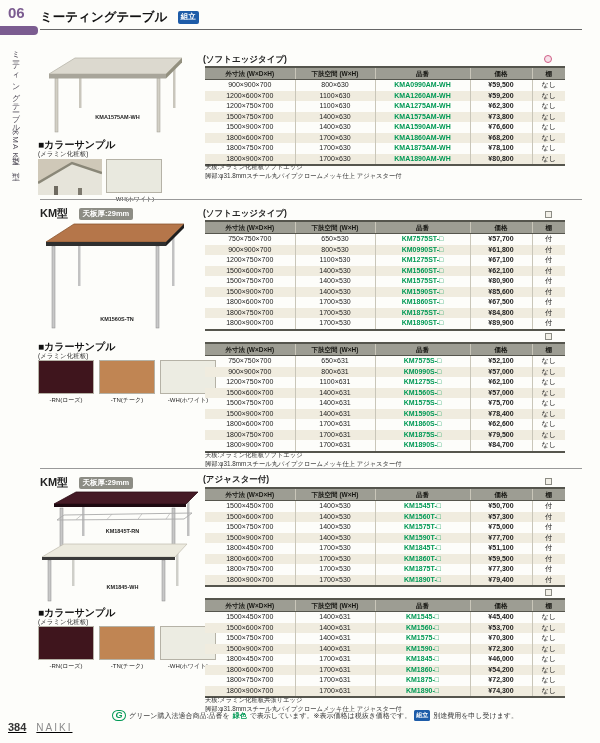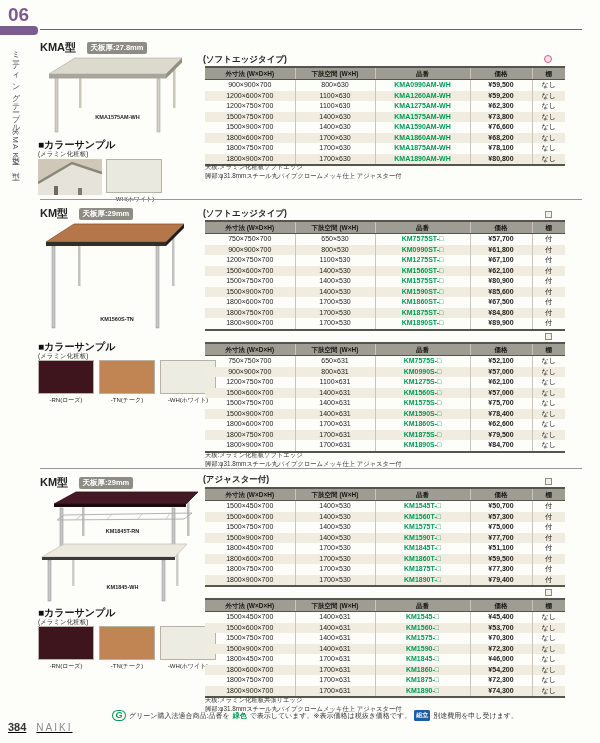--- a/index.html
+++ b/index.html
@@ -1,20 +1,20 @@
 <!DOCTYPE html>
 <html><head>
 <meta charset="utf-8">
 <style>
   * { margin:0; padding:0; box-sizing:border-box; }
   body { font-family:"Liberation Sans","DejaVu Sans",sans-serif; background:#fff; }
   .page { position:relative; width:600px; height:743px; background:#fdfdfa; overflow:hidden; }
   .abs { position:absolute; }
 
-  .pagenum { left:8px; top:4px; font-size:19px; font-weight:bold; color:#7b5c90; }
+  .pagenum { left:8px; top:4px; font-size:15px; font-weight:bold; color:#7b5c90; }
   .purple-bar { left:0; top:26px; width:38px; height:9px; background:#7b5c90; border-radius:0 4px 4px 0; }
   .side-text { left:9px; top:46px; height:250px; writing-mode:vertical-rl; text-orientation:mixed;
                font-size:8px; color:#55505c; letter-spacing:1px; }
 
   .header-row { left:40px; top:7px; }
   .page-title { font-size:12.5px; font-weight:bold; color:#111; }
   .badge-blue { display:inline-block; margin-left:6px; background:#1e5ca8; color:#fff;
                 font-size:7.5px; font-weight:bold; padding:1.5px 3px; border-radius:2px; vertical-align:2px; }
   .hr1 { left:40px; top:29px; width:542px; border-top:1.5px solid #666; }
   .divider { left:40px; width:542px; border-top:1px solid #999; }
@@ -65,26 +65,26 @@
 </style>
 </head>
 <body>
 
 <div class="page">
 
   <div class="abs pagenum">06</div>
   <div class="abs purple-bar"></div>
   <div class="abs side-text">ミーティングテーブル〔KMA型・KM型〕</div>
 
+  <div class="abs header-row">
+    <span class="page-title">ミーティングテーブル</span>
+    <span class="badge-blue">組立</span>
+  </div>
   <div class="abs hr1"></div>
 
-  <div class="abs" style="left:40px;top:37px;">
-    <span class="sec-heading">KMA型</span>
-    <span class="badge-gray">天板厚:27.8mm</span>
-  </div>
 
   <div class="abs photo" style="left:45px;top:50px;width:145px;height:88px;">
     <svg width="145" height="88" viewBox="0 0 145 88">
       <rect x="34" y="14" width="2.5" height="44" fill="#c9c6bc"></rect>
       <rect x="128" y="14" width="2.5" height="44" fill="#c9c6bc"></rect>
       <rect x="10" y="28" width="3" height="54" fill="#d2cfc5" stroke="#a09d92" stroke-width="0.5"></rect>
       <rect x="112" y="28" width="3" height="54" fill="#d2cfc5" stroke="#a09d92" stroke-width="0.5"></rect>
       <polygon points="30,8 137,8 121,24 4,24" fill="#dcd9cf" stroke="#b8b5aa" stroke-width="0.8"></polygon>
       <polygon points="4,24 121,24 121,28.5 4,28.5" fill="#a8a59a"></polygon>
       <polygon points="121,24 137,8 137,12.5 121,28.5" fill="#93907f"></polygon>

